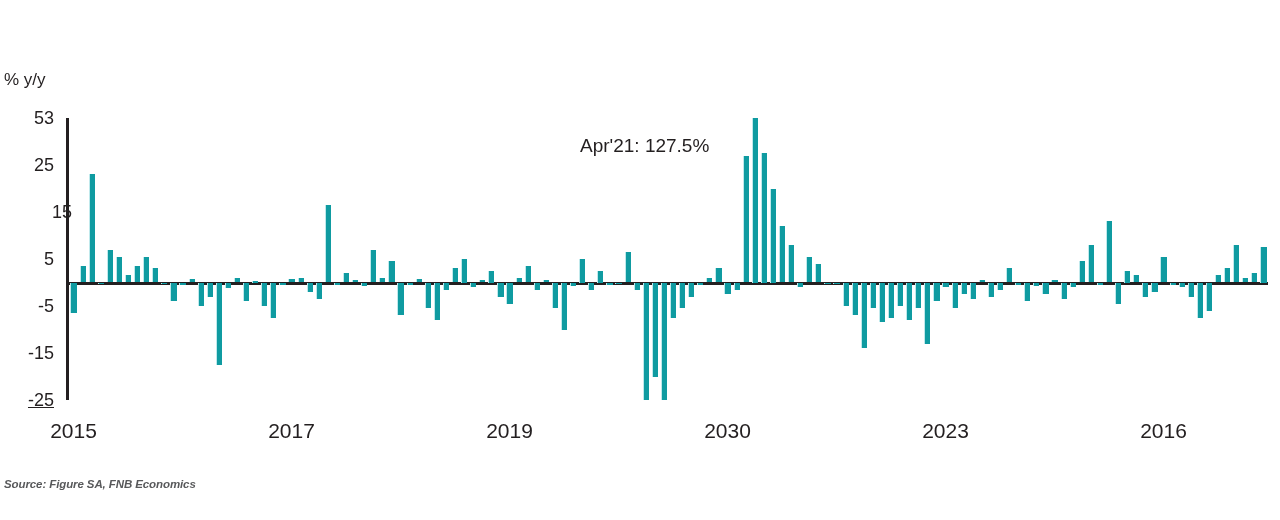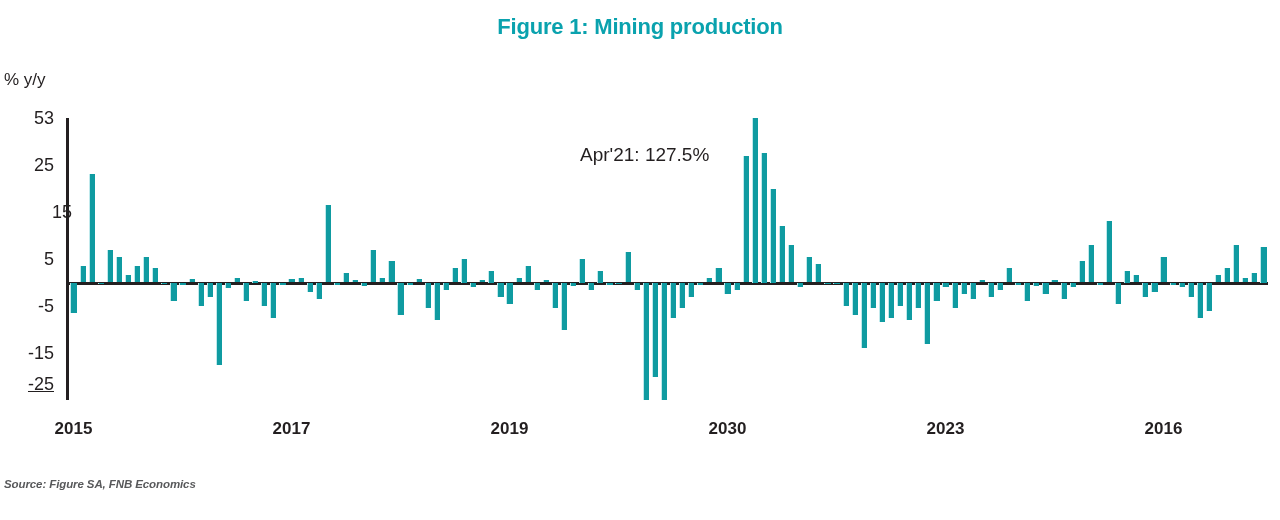--- a/index.html
+++ b/index.html
@@ -33,25 +33,24 @@
     position:absolute;
     width:52px;
     text-align:right;
     font-size:18px;
     color:#231f20;
     line-height:1;
   }
 
   .xtick{
     position:absolute;
-    font-size:17px;
+    font-size:21px;
     color:#231f20;
     line-height:1;
     transform:translateX(-50%);
-    font-weight:bold;
   }
 
   .yaxis-line{
     position:absolute;
     left:66px;top:118px;
     width:3px;height:282px;
     background:#231f20;
   }
   .zero-line{
     position:absolute;
@@ -69,50 +68,48 @@
     background:#0f9ba1;
     box-shadow:1px 0 0 0 #bfe9ec inset;
   }
 
   .annot{
     position:absolute;
     font-size:19px;
     color:#231f20;
     white-space:pre;
     line-height:1;
-    margin-top:9px;
   }
 
   .source{
     position:absolute;
     left:4px;top:478px;
     font-size:11.5px;
     font-style:italic;
     font-weight:bold;
     color:#58595b;
     letter-spacing:-0.1px;
   }
 </style>
 </head>
 <body>
 
 <div id="fig">
 
-  <div class="title">Figure 1: Mining production</div>
 
   <div class="axis-unit">% y/y</div>
 
   <div id="yticks">
       <div class="ytick" style="left: 2px; top: 109px;">53</div>
       <div class="ytick" style="left: 2px; top: 156px;">25</div>
       <div class="ytick" style="left: 20px; top: 203px;">15</div>
       <div class="ytick" style="left: 2px; top: 250px;">5</div>
       <div class="ytick" style="left: 2px; top: 297px;">-5</div>
       <div class="ytick" style="left: 2px; top: 344px;">-15</div>
-      <div class="ytick" style="left: 2px; top: 375px; text-decoration: underline;">-25</div>
+      <div class="ytick" style="left: 2px; top: 391px; text-decoration: underline;">-25</div>
     </div>
   <div id="xticks">
       <div class="xtick" style="left: 73.5417px; top: 420px;">2015</div>
       <div class="xtick" style="left: 291.542px; top: 420px;">2017</div>
       <div class="xtick" style="left: 509.542px; top: 420px;">2019</div>
       <div class="xtick" style="left: 727.542px; top: 420px;">2030</div>
       <div class="xtick" style="left: 945.542px; top: 420px;">2023</div>
       <div class="xtick" style="left: 1163.54px; top: 420px;">2016</div>
     </div>
 

